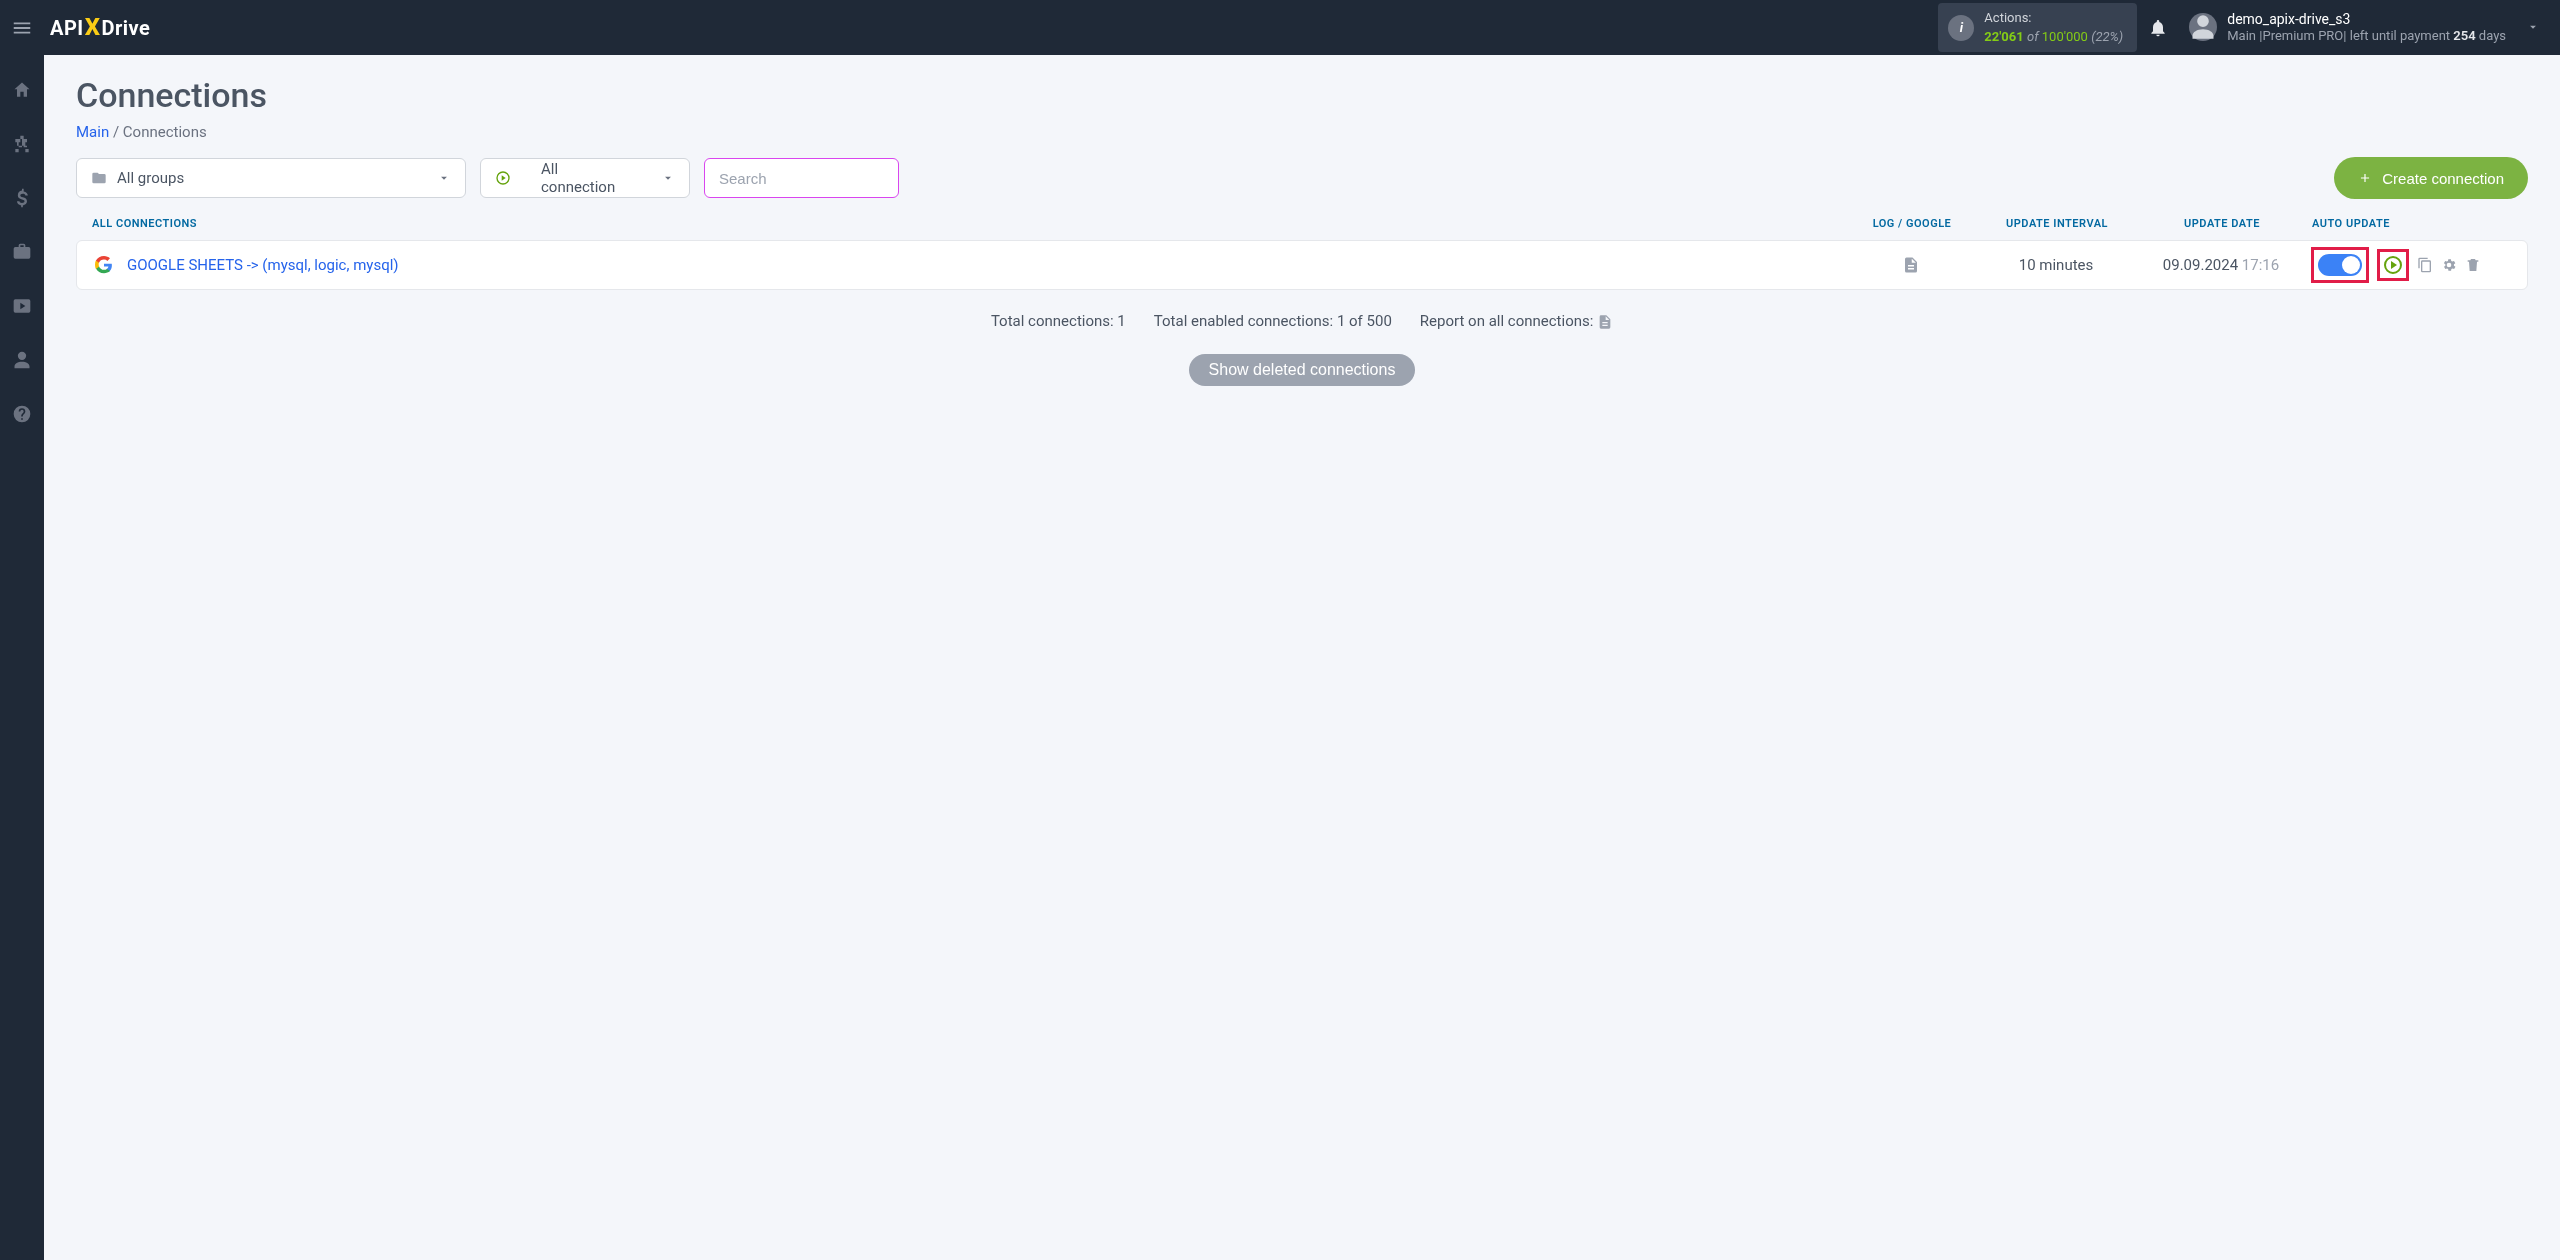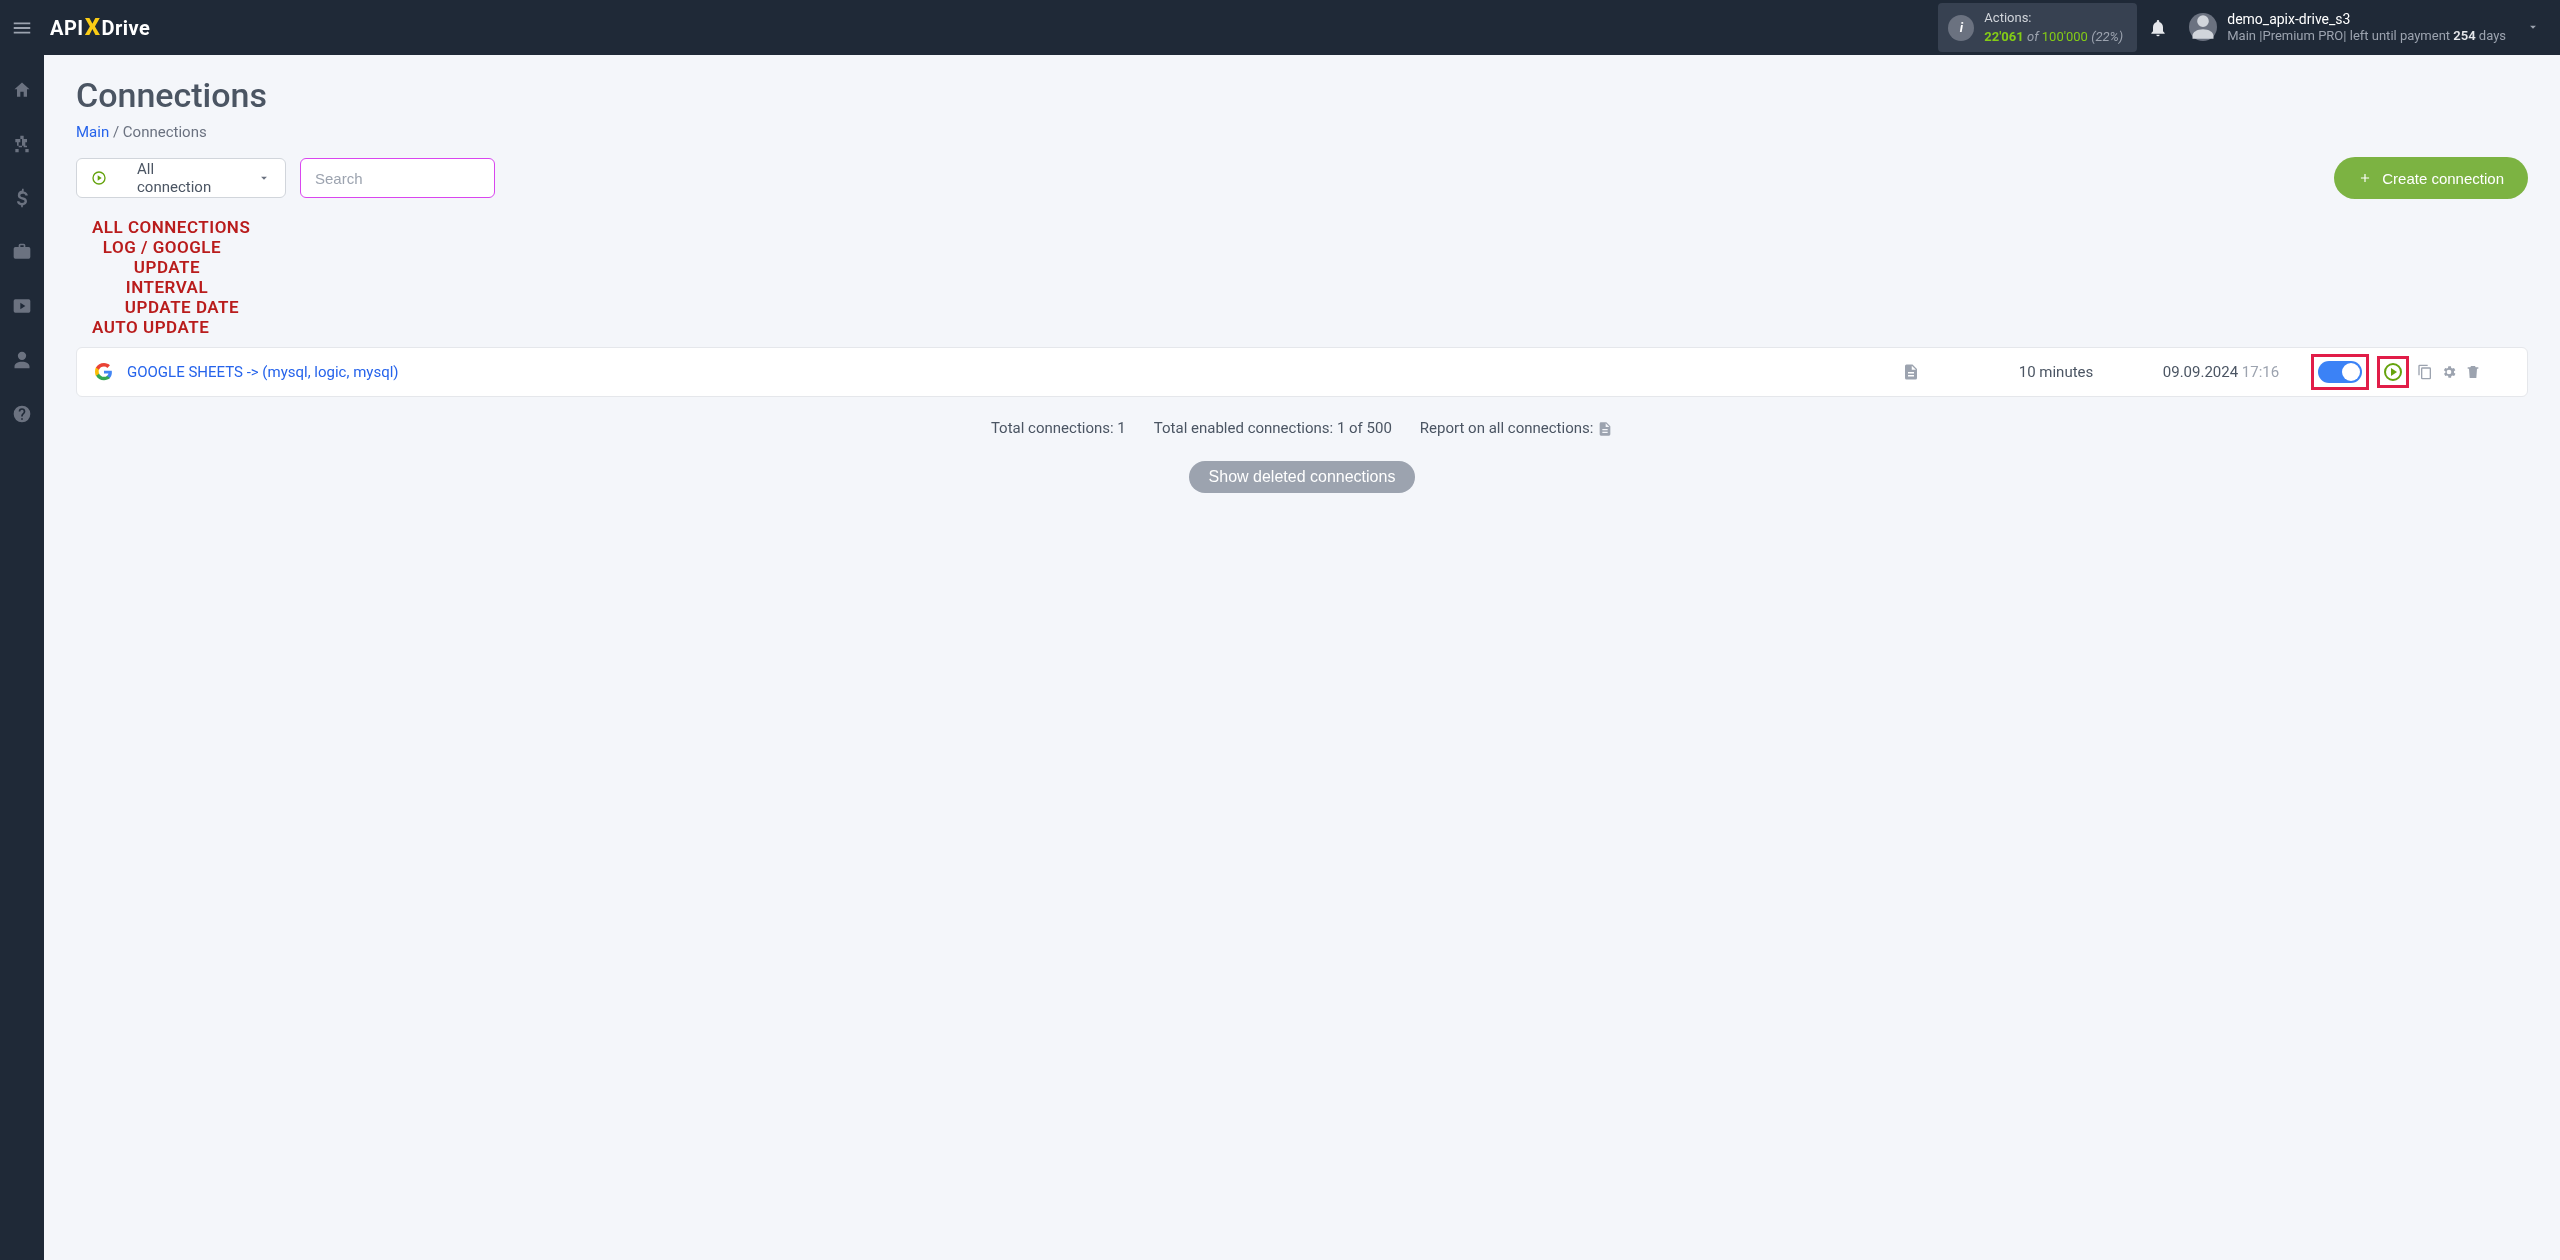--- a/index.html
+++ b/index.html
@@ -49,21 +49,21 @@
 .dropdown.status { width: 210px; gap: 30px; }
 .dropdown .dd-icon { color: #9ca3af; display: flex; }
 .dropdown .dd-icon.green { color: #65a30d; }
 .dropdown .chev { margin-left: auto; color: #6b7280; }
 .search-box { height: 40px; width: 195px; border: 1px solid #d946ef; background: #fff; border-radius: 6px; padding: 0 14px; font-size: 15px; color: #4b5563; }
 .search-box::placeholder { color: #9ca3af; }
 .create-btn { margin-left: auto; height: 42px; background: #7cb342; color: #fff; border: none; border-radius: 22px; padding: 0 24px; font-size: 15px; font-weight: 500; display: flex; align-items: center; gap: 10px; cursor: pointer; }
 .create-btn svg { width: 14px; height: 14px; fill: #fff; }
 
 
-.table-head { display: flex; padding: 0 16px; font-size: 17px; letter-spacing: 0.5px; color: #b91c1c; font-weight: 600; margin-bottom: 10px; flex-direction: column; }
+.table-head { display: flex; padding: 0 16px; font-size: 11px; letter-spacing: 0.5px; color: #0369a1; font-weight: 600; margin-bottom: 10px; }
 .col-name { flex: 1; }
 .col-log { width: 140px; text-align: center; }
 .col-interval { width: 150px; text-align: center; }
 .col-date { width: 180px; text-align: center; }
 .col-auto { width: 200px; }
 
 
 .conn-row { background: #fff; border-radius: 6px; border: 1px solid #e5e7eb; height: 50px; display: flex; align-items: center; padding: 8px 16px; font-size: 15px; }
 .conn-row .conn-icon { width: 22px; height: 22px; margin-right: 12px; display: flex; align-items: center; justify-content: center; }
 .conn-row .conn-name { color: #2563eb; flex: 1; cursor: pointer; }
@@ -179,20 +179,33 @@
     </div>
 </div>
 
 <div class="main">
   <h1 class="page-title">Connections</h1>
   <div class="breadcrumb">
     <a href="#">Main</a><span> / </span><span>Connections</span>
   </div>
 
   <div class="filter-row">
+    <div class="dropdown groups">
+      <span class="dd-icon">
+          <svg width="16" height="16" viewBox="0 0 24 24">
+            <path fill="currentColor" d="M10 4H4a2 2 0 0 0-2 2v12a2 2 0 0 0 2 2h16a2 2 0 0 0 2-2V8a2 2 0 0 0-2-2h-8l-2-2z"></path>
+          </svg>
+        </span>
+      <span>All groups</span>
+      <span class="chev">
+          <svg width="14" height="14" viewBox="0 0 24 24">
+            <path fill="currentColor" d="M7 10l5 5 5-5z"></path>
+          </svg>
+        </span>
+    </div>
     <div class="dropdown status">
       <span class="dd-icon green">
           <svg width="16" height="16" viewBox="0 0 24 24">
             <circle cx="12" cy="12" r="9" fill="none" stroke="currentColor" stroke-width="2"></circle>
             <path fill="currentColor" d="M10 8l6 4-6 4z"></path>
           </svg>
         </span>
       <span>All connection</span>
       <span class="chev">
           <svg width="14" height="14" viewBox="0 0 24 24">

